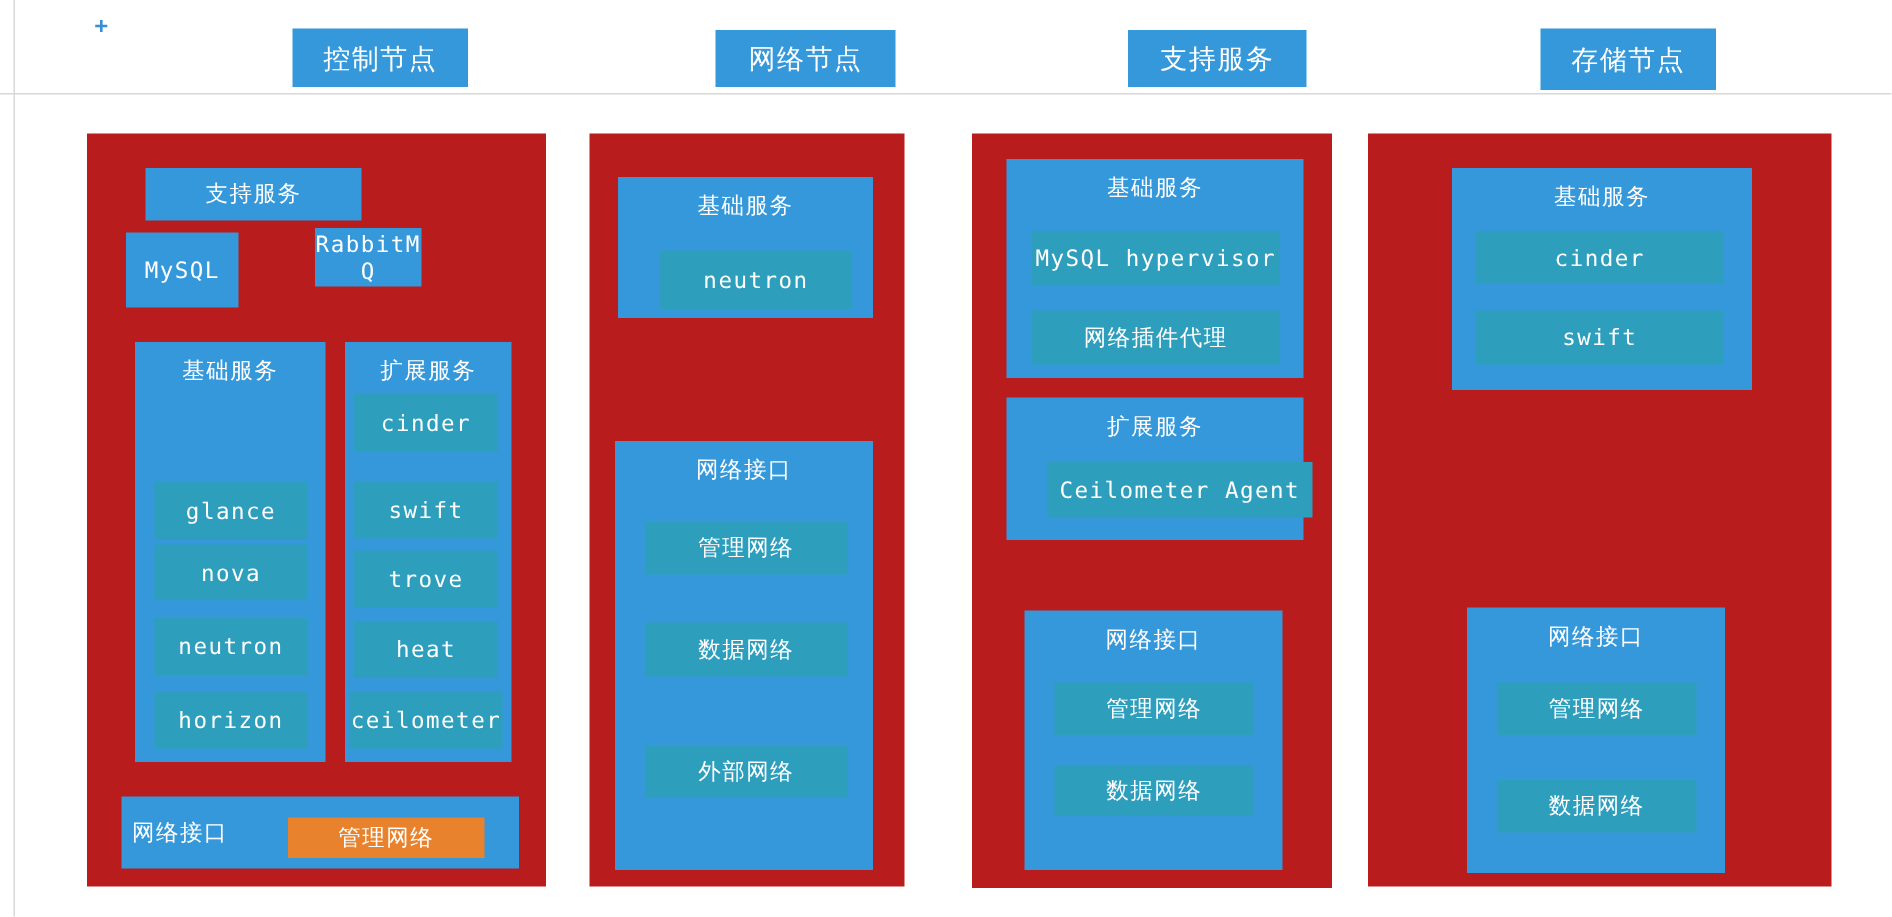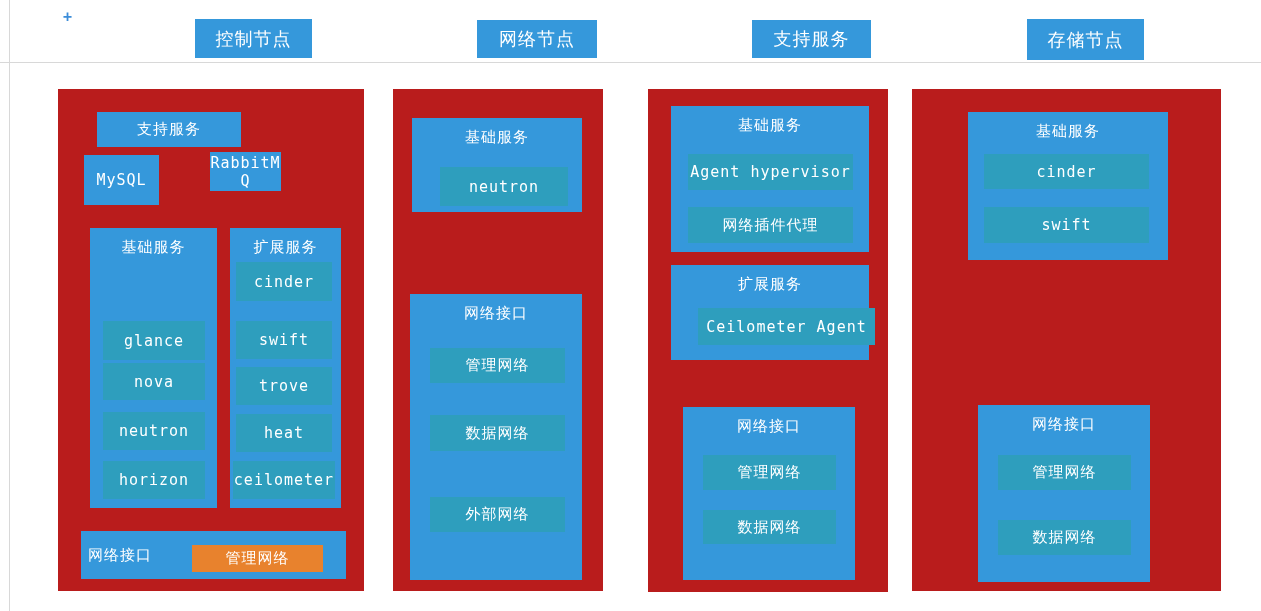--- a/index.html
+++ b/index.html
@@ -93,21 +93,21 @@
       <div class="item" style="left:20px;top:54px;width:135px;height:35px">管理网络</div>
       <div class="item" style="left:20px;top:121px;width:135px;height:36px">数据网络</div>
       <div class="item" style="left:20px;top:203px;width:135px;height:35px">外部网络</div>
     </div>
   </div>
 
   <div class="panel" style="left:648px;top:89px;width:240px;height:503px">
 
     <div class="box" style="left:23px;top:17px;width:198px;height:146px">
       <div class="title">基础服务</div>
-      <div class="item" style="left:17px;top:48px;width:165px;height:36px">Agent hypervisor</div>
+      <div class="item" style="left:17px;top:48px;width:165px;height:36px">MySQL hypervisor</div>
       <div class="item" style="left:17px;top:101px;width:165px;height:36px">网络插件代理</div>
     </div>
 
     <div class="box" style="left:23px;top:176px;width:198px;height:95px">
       <div class="title">扩展服务</div>
       <div class="item" style="left:27px;top:43px;width:177px;height:37px">Ceilometer Agent</div>
     </div>
 
     <div class="box" style="left:35px;top:318px;width:172px;height:173px">
       <div class="title">网络接口</div>

